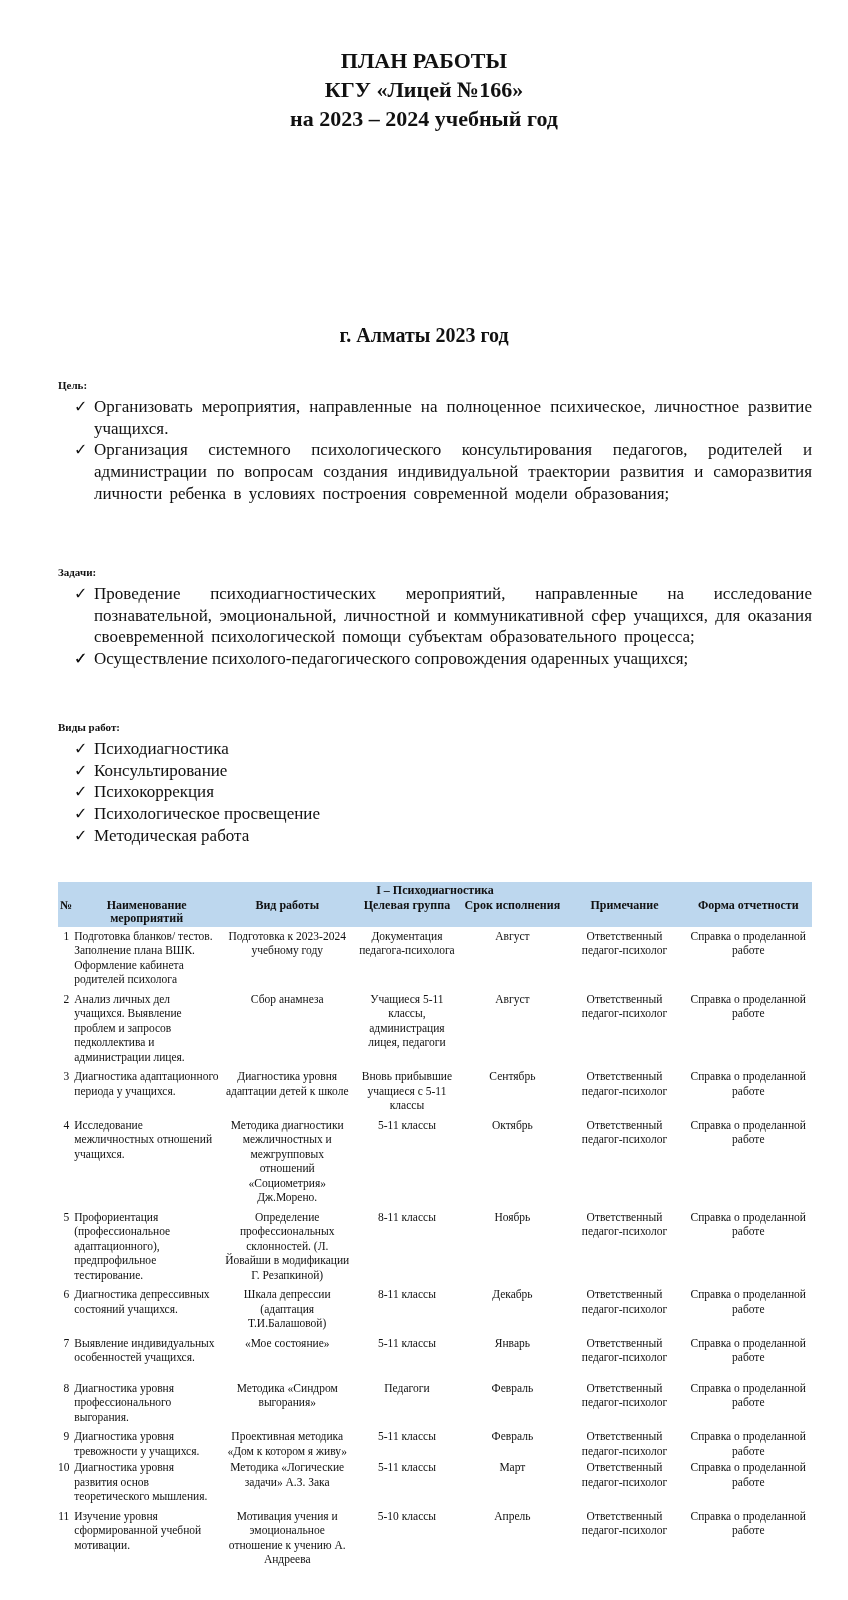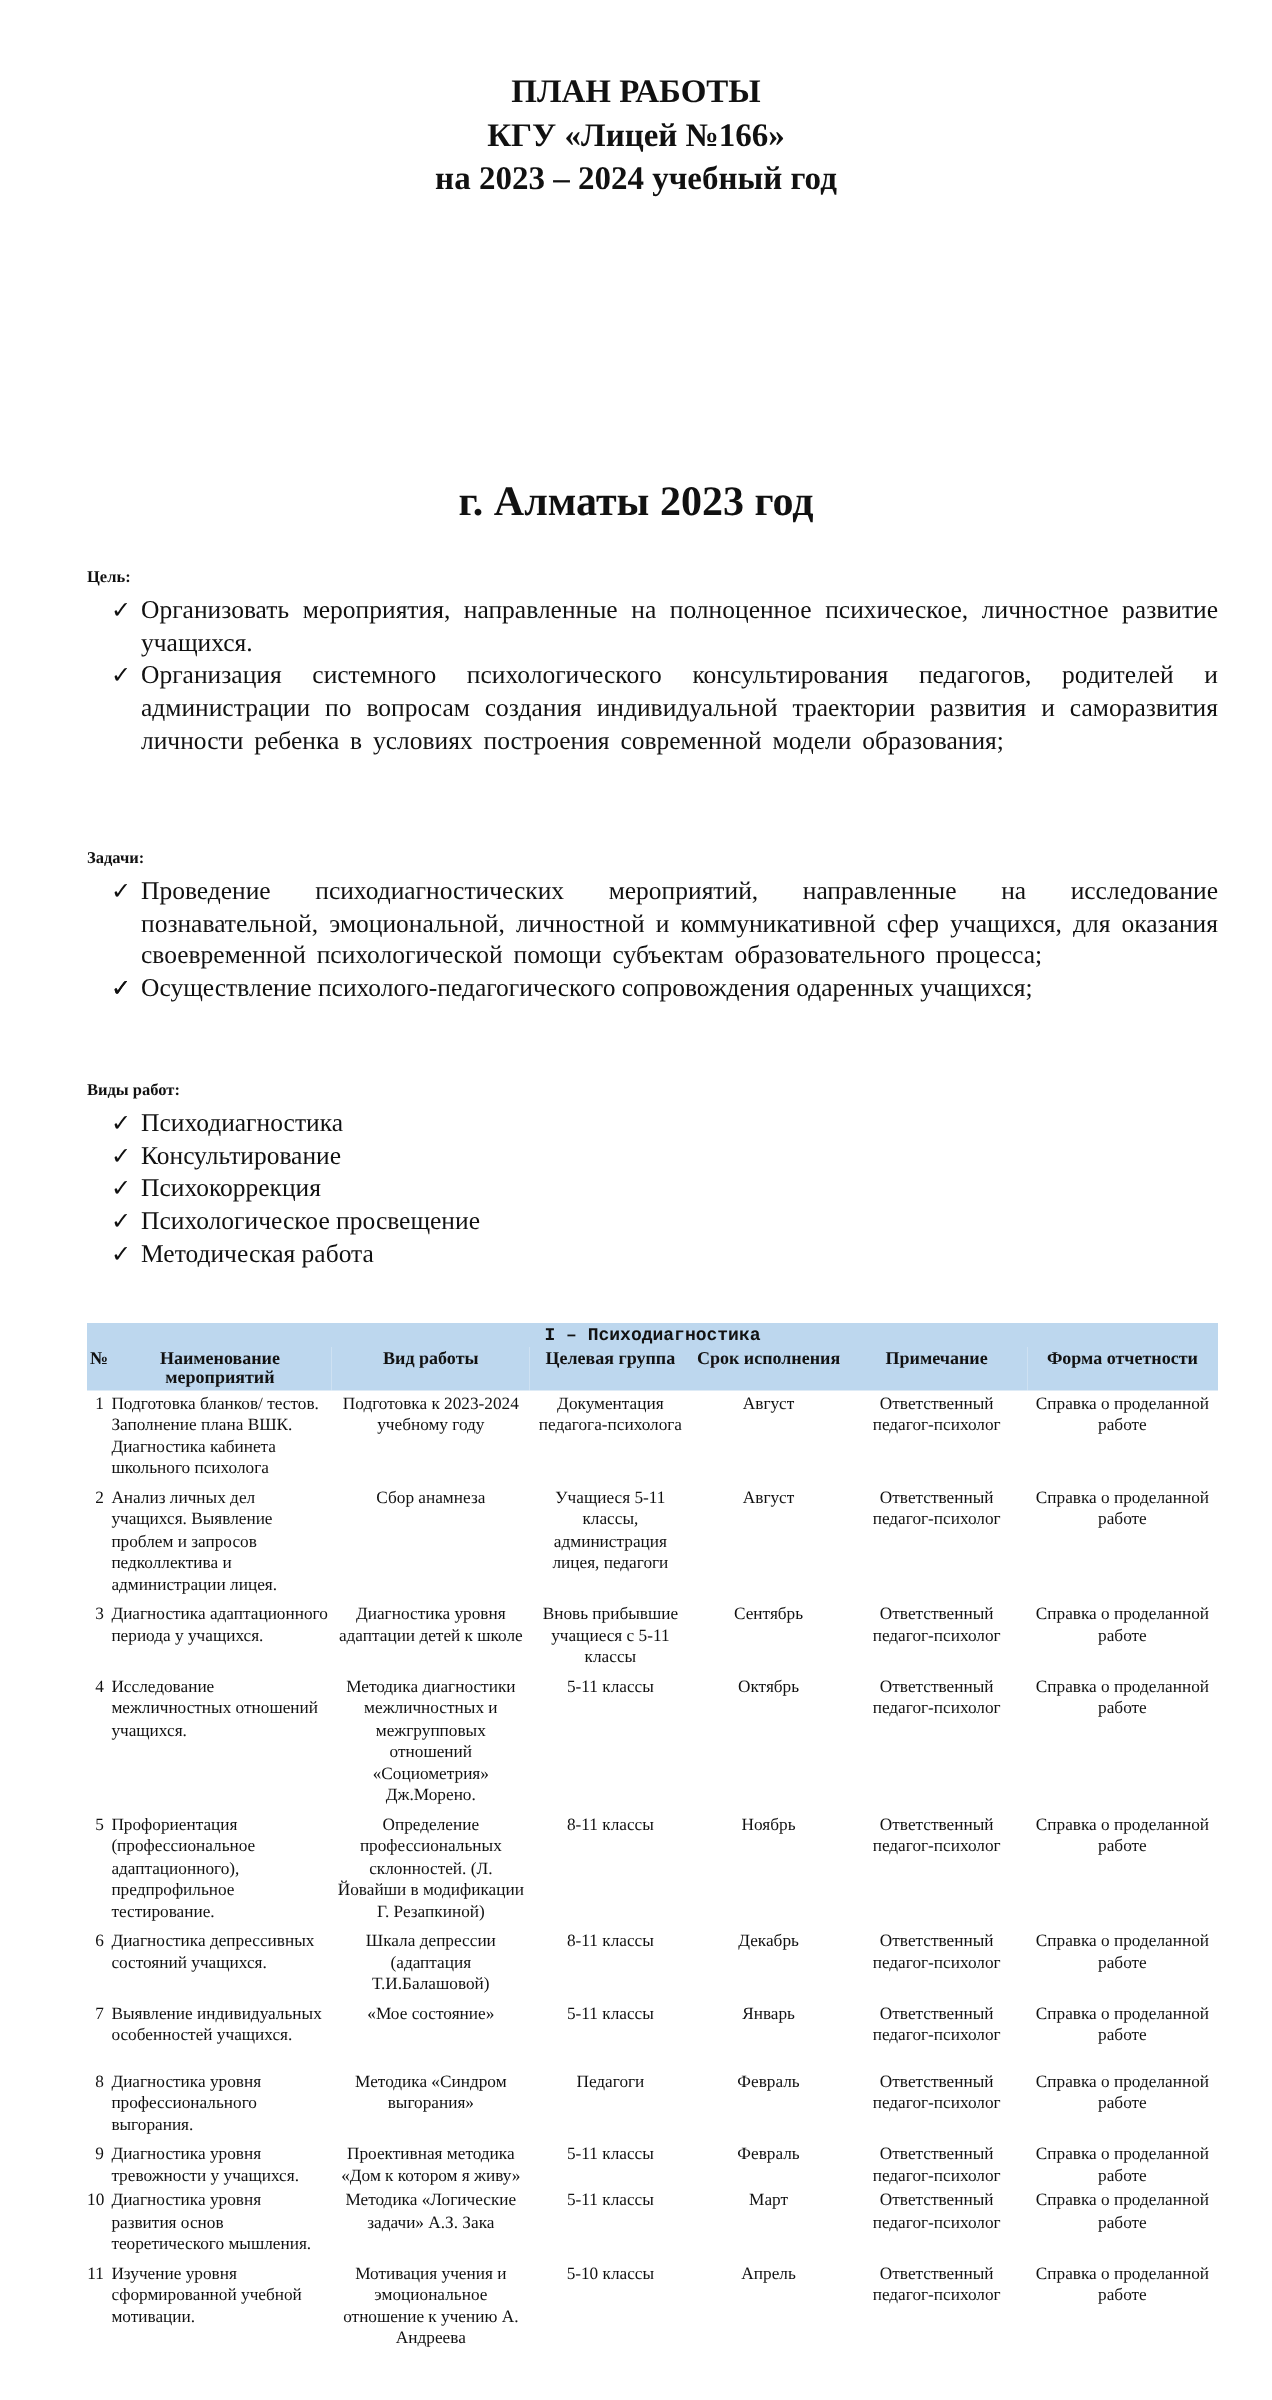--- a/index.html
+++ b/index.html
@@ -25,21 +25,21 @@
       font-size: 22px;
       line-height: 29px;
     }
     .city {
       position: absolute;
       top: 322px;
       left: 0;
       width: 848px;
       text-align: center;
       font-weight: bold;
-      font-size: 28px;
+      font-size: 20px;
       line-height: 26px;
     }
     .section {
       position: absolute;
       left: 58px;
       width: 754px;
       font-size: 17px;
       line-height: 21.7px;
     }
     .section-title {
@@ -82,21 +82,20 @@
       font-weight: bold;
       font-size: 12px;
       line-height: 13.5px;
       padding: 1px 2px;
       text-align: center;
       vertical-align: top;
     }
     table.plan th.section-head {
       padding-top: 2px;
       padding-bottom: 0;
-      font-family: Liberation Mono, monospace;
     }
     table.plan td {
       vertical-align: top;
       padding: 2px 2px 3px 2px;
       text-align: center;
     }
     table.plan td.num { text-align: right; padding-right: 3px; padding-left: 0; }
     table.plan td.name { text-align: left; }
     .col-num { width: 14px; }
     .col-name { width: 146px; }
@@ -180,21 +179,21 @@
       <th>Целевая группа</th>
       <th>Срок исполнения</th>
       <th>Примечание</th>
       <th>Форма отчетности</th>
     </tr>
   </thead>
   <tbody id="plan-body">
       <tr>
         <td class="num">1</td>
         <td class="name" style="white-space: pre-line;">Подготовка бланков/ тестов. Заполнение плана ВШК.
-Диагностика кабинета школьного психолога</td>
+Оформление кабинета родителей психолога</td>
         <td>Подготовка к 2023-2024 учебному году</td>
         <td>Документация педагога-психолога</td>
         <td>Август</td>
         <td>Ответственный педагог-психолог</td>
         <td>Справка о проделанной работе</td>
       </tr>
       <tr>
         <td class="num">2</td>
         <td class="name" style="white-space: pre-line;">Анализ личных дел учащихся. Выявление проблем и запросов педколлектива и администрации лицея.</td>
         <td>Сбор анамнеза</td>

